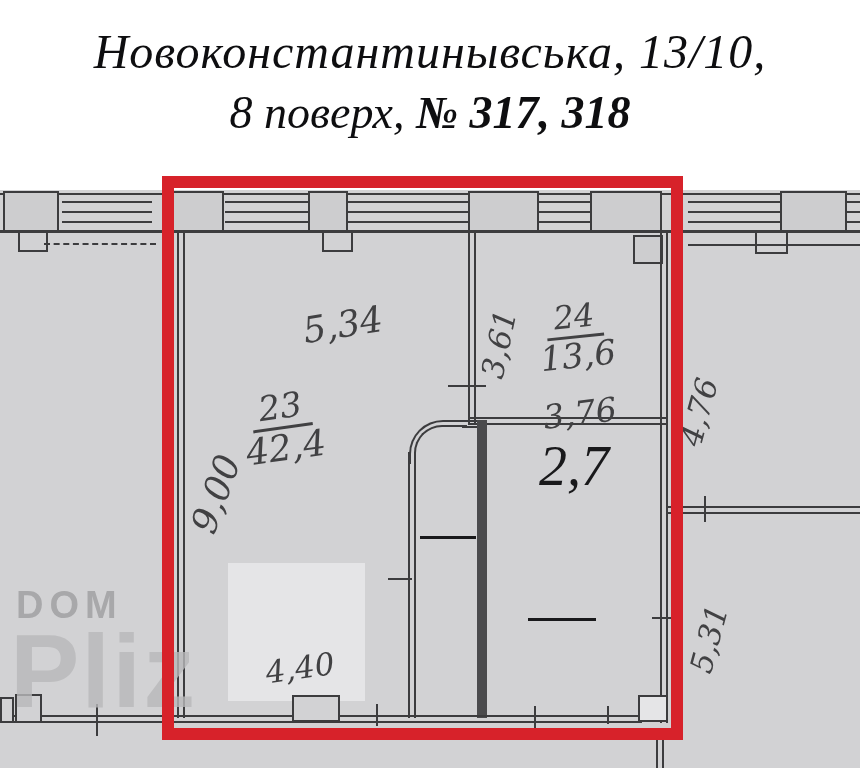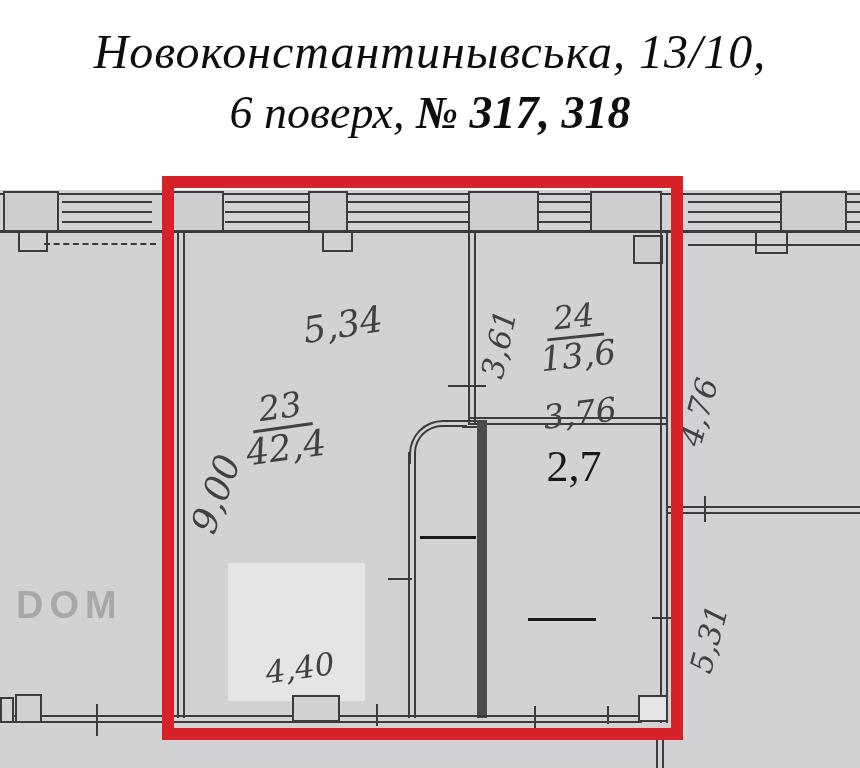--- a/index.html
+++ b/index.html
@@ -17,34 +17,34 @@
   .dh{border-top:2px solid var(--wall);border-bottom:2px solid var(--wall);height:8px;box-sizing:border-box;}
   .sl{background:var(--wall);}
   .pillar{background:var(--pillar);border:2px solid var(--wall);box-sizing:border-box;}
   .win{box-sizing:border-box;border-top:2px solid var(--wall);border-bottom:2px solid var(--wall);
        background:linear-gradient(var(--wall),var(--wall)) center/100% 2px no-repeat;}
   .box{border:2px solid var(--wall);box-sizing:border-box;background:var(--paper);}
   .arc{box-sizing:border-box;border-top:2px solid var(--wall);border-left:2px solid var(--wall);}
   
   .title-line{position:absolute;left:0;right:0;text-align:center;font-style:italic;color:#0e0e10;white-space:nowrap;}
   .hw{font-family:"DejaVu Serif",serif;font-style:italic;color:var(--handwriting);white-space:nowrap;line-height:1.05;}
-  .tp{font-family:"Liberation Serif",serif;font-size:44px;color:var(--typed);white-space:nowrap;}
+  .tp{font-family:"Liberation Serif",serif;font-style:italic;font-size:56px;color:var(--typed);white-space:nowrap;}
   .rnum{display:inline-block;border-bottom:3px solid var(--handwriting);padding:0 8px 1px;}
   .stack{text-align:center;}
   .wm{font-family:"Liberation Sans",sans-serif;font-weight:bold;color:var(--watermark);}
   .red-frame{border:12px solid var(--highlight-red);box-sizing:border-box;}
 </style>
 </head>
 <body>
 
 <div class="screen">
 
   <div class="title-line" style="top:24px;font-size:48px;letter-spacing:1px;">Новоконстантинывська, 13/10,</div>
   <div class="title-line" style="top:86px;font-size:46px;">
-    <span>6 поверх,</span>
+    <span>8 поверх,</span>
     <span style="font-weight:bold;font-style:italic;">№ 317, 318</span>
   </div>
 
   <div class="abs" style="left:0;top:190px;width:860px;height:578px;background:var(--paper);"></div>
   <div class="abs" style="left:228px;top:563px;width:137px;height:138px;background:var(--light-patch);"></div>
 
   <div class="abs sl" style="left:0;top:193px;width:860px;height:2px;"></div>
   <div class="abs sl" style="left:0;top:230px;width:860px;height:3px;"></div>
   <div class="abs win" style="left:62px;top:201px;width:90px;height:22px;"></div>
   <div class="abs win" style="left:225px;top:201px;width:83px;height:22px;"></div>
@@ -105,16 +105,17 @@
   <div class="abs hw ctr" style="left:216px;top:494px;font-size:36px;transform:translate(-50%,-50%) rotate(-70deg);">9,00</div>
   <div class="abs hw ctr" style="left:300px;top:668px;font-size:31px;transform:translate(-50%,-50%) rotate(-8deg);">4,40</div>
   <div class="abs hw ctr" style="left:699px;top:412px;font-size:31px;transform:translate(-50%,-50%) rotate(-75deg);">4,76</div>
   <div class="abs hw ctr" style="left:709px;top:639px;font-size:31px;transform:translate(-50%,-50%) rotate(-75deg);">5,31</div>
 
   <div class="abs tp ctr" style="left:574px;top:466px;">2,7</div>
   <div class="abs sl" style="left:420px;top:536px;width:56px;height:3px;background:var(--typed);"></div>
   <div class="abs sl" style="left:528px;top:618px;width:68px;height:3px;background:var(--typed);"></div>
 
   <div class="abs wm" style="left:16px;top:584px;font-size:38px;letter-spacing:6px;opacity:.75;">DOM</div>
+  <div class="abs wm" style="left:10px;top:612px;font-size:104px;letter-spacing:2px;color:#b8b8ba;opacity:.8;">Pliz</div>
 
   <div class="abs red-frame" style="left:162px;top:176px;width:521px;height:564px;"></div>
 
 </div>
 
 </body></html>

